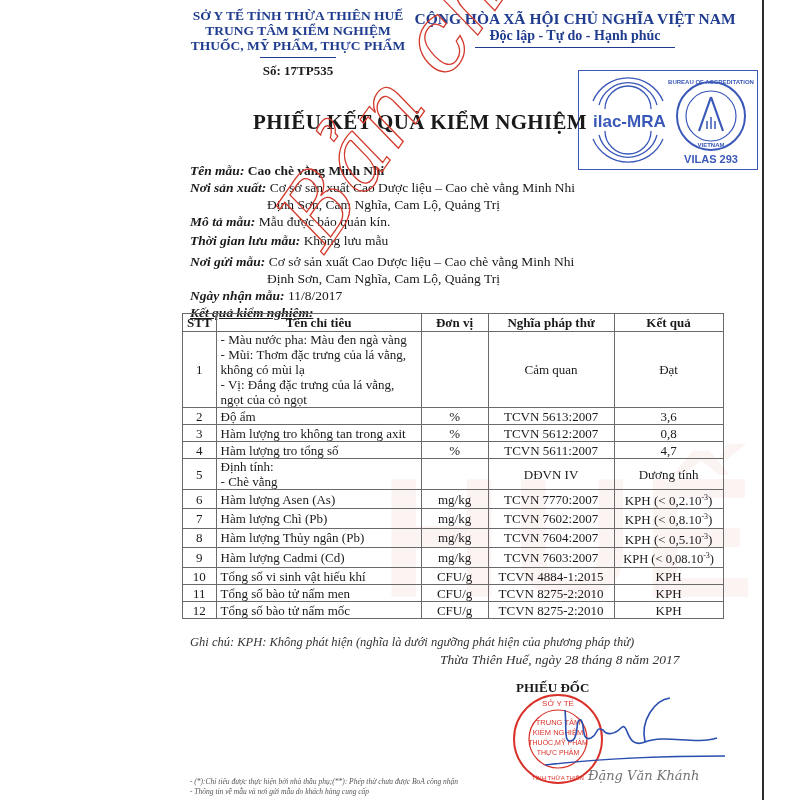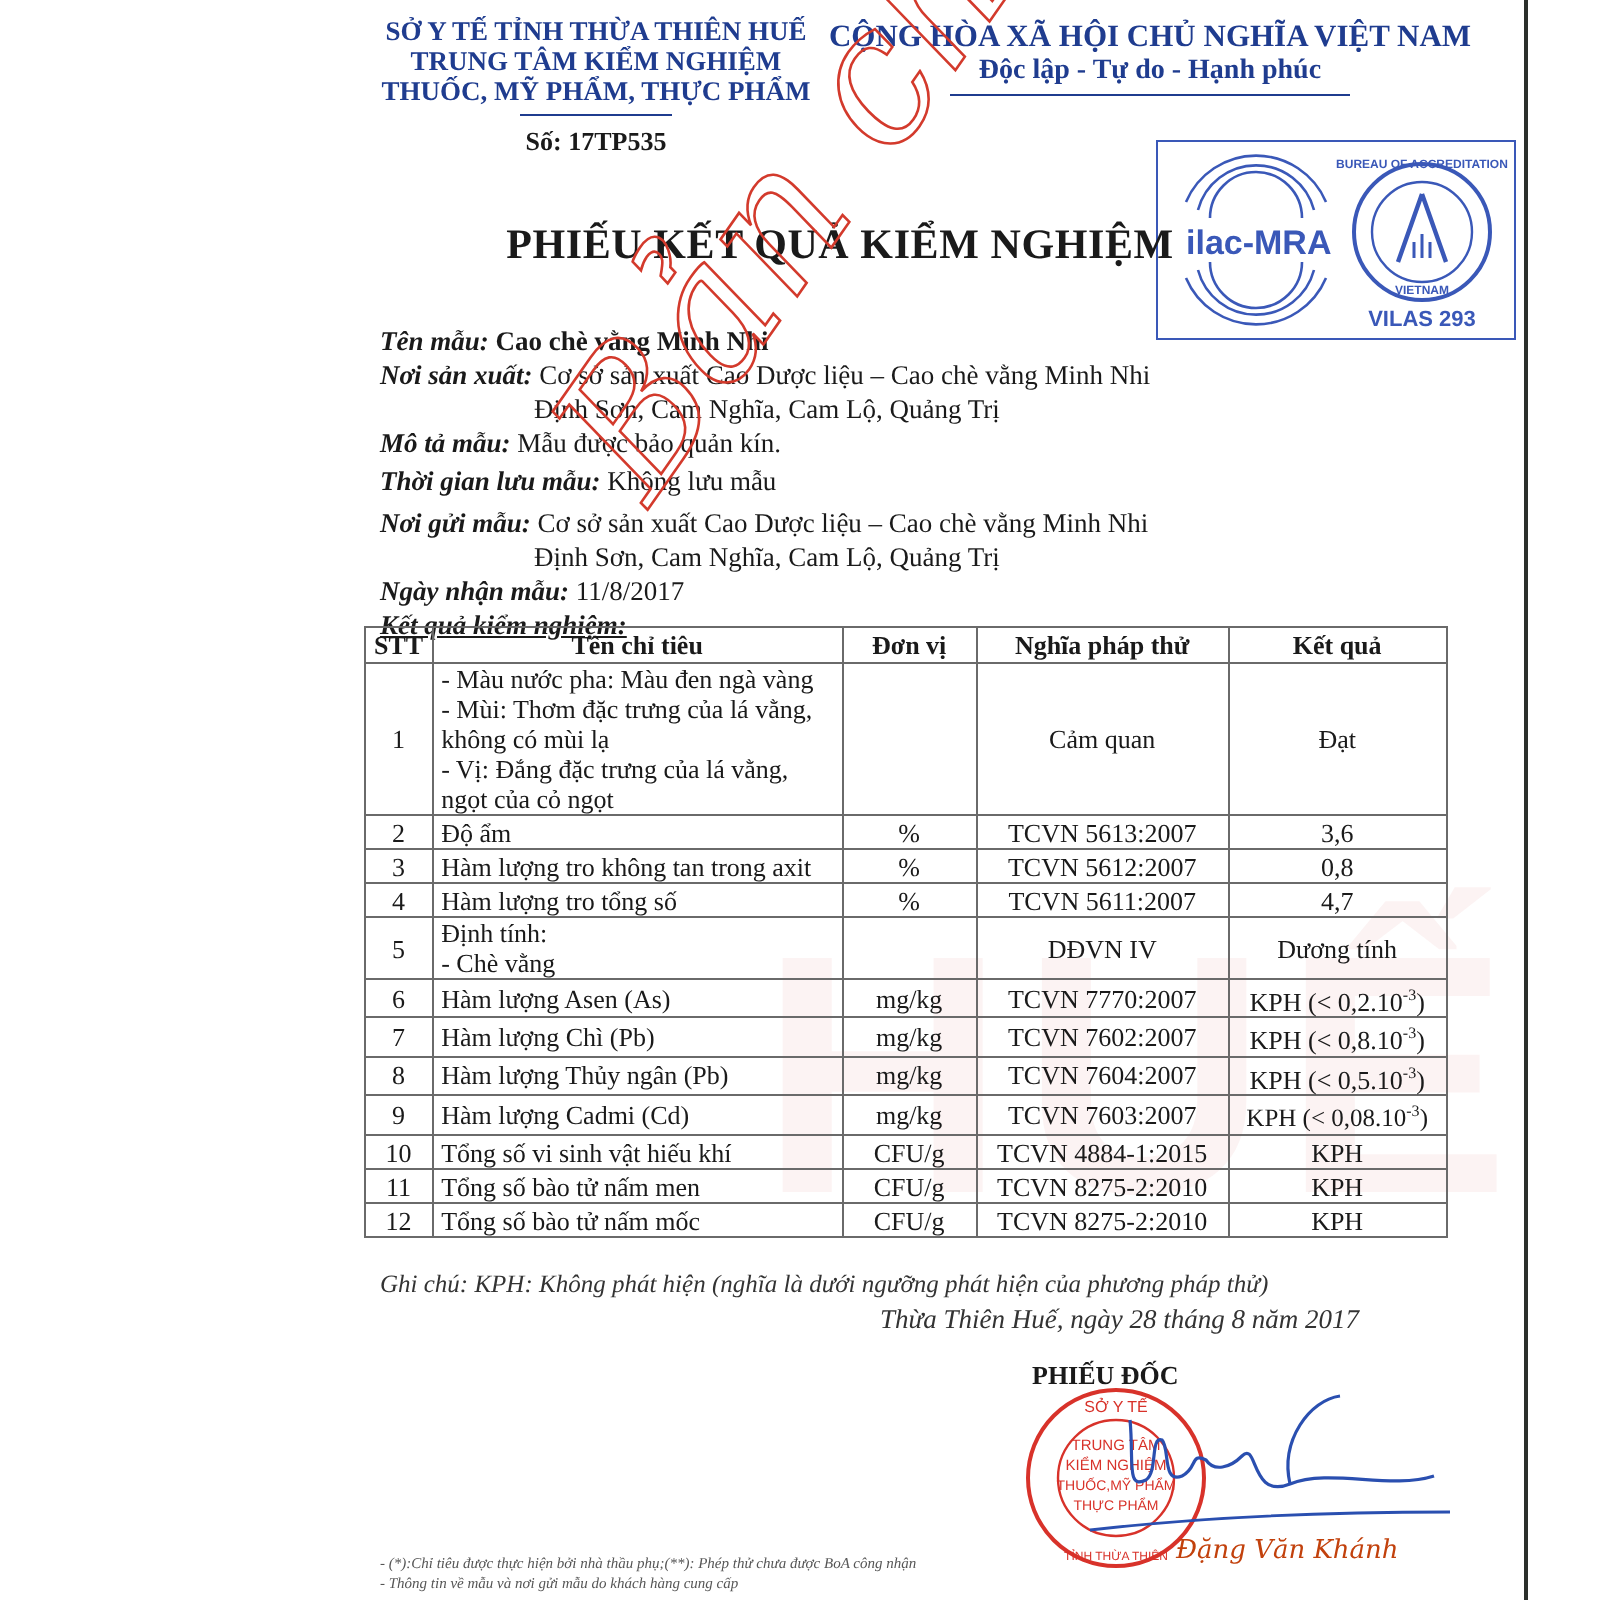--- a/index.html
+++ b/index.html
@@ -23,21 +23,21 @@
   table.res-tbl th{font-weight:bold;height:17px;}
   .c0{width:20px;text-align:center;}
   .c1{width:196px;text-align:left;}
   .c2{width:58px;text-align:center;}
   .c3{width:117px;text-align:center;}
   .c4{width:100px;text-align:center;}
   tr.r td{height:16px;}
   .note{left:190px;top:635px;font-size:12.5px;font-style:italic;color:#333;text-align:right;}
   .place{left:440px;top:652px;font-size:13.5px;font-style:italic;color:#333;}
   .director{left:516px;top:680px;font-size:13px;font-weight:bold;}
-  .signer{left:588px;top:768px;font-size:13px;font-style:italic;color:#c2410c;font-family:"DejaVu Serif",serif;text-align:right;}
+  .signer{left:588px;top:768px;font-size:13px;font-style:italic;color:#737373;font-family:"DejaVu Serif",serif;text-align:right;}
   .foot{left:190px;top:777px;font-size:7.5px;font-style:italic;color:#555;line-height:10px;}
   .vline{left:762px;top:0;width:2px;height:800px;background:#2b2f2b;}
   .wm{left:255px;top:205px;transform:rotate(-55deg);transform-origin:left top;}
   .wm-text{font-family:"DejaVu Serif",serif;font-style:italic;font-size:92px;color:transparent;-webkit-text-stroke:1.3px #d33a2c;white-space:nowrap;}
   .wm2{left:380px;top:440px;font-family:"Liberation Sans",sans-serif;font-weight:bold;font-size:170px;color:rgba(220,120,120,0.09);letter-spacing:8px;}
   .sup{font-size:8px;vertical-align:super;}
 </style>
 </head>
 <body>
 

